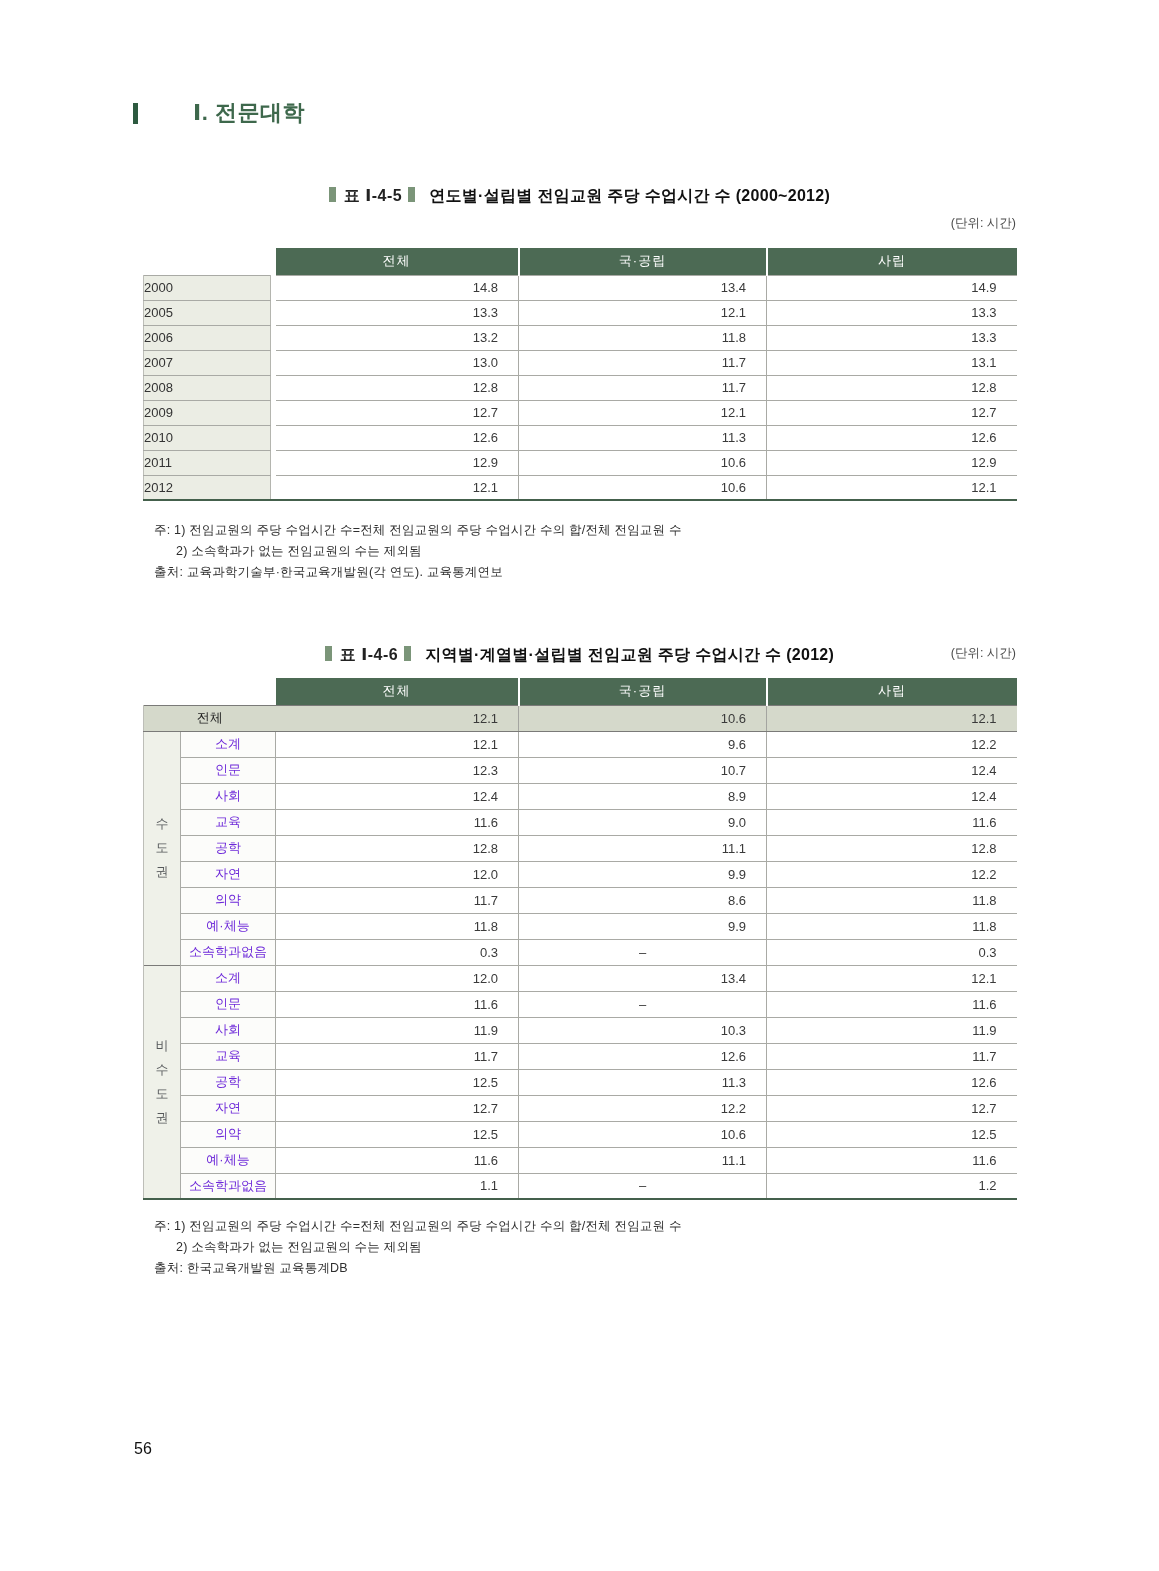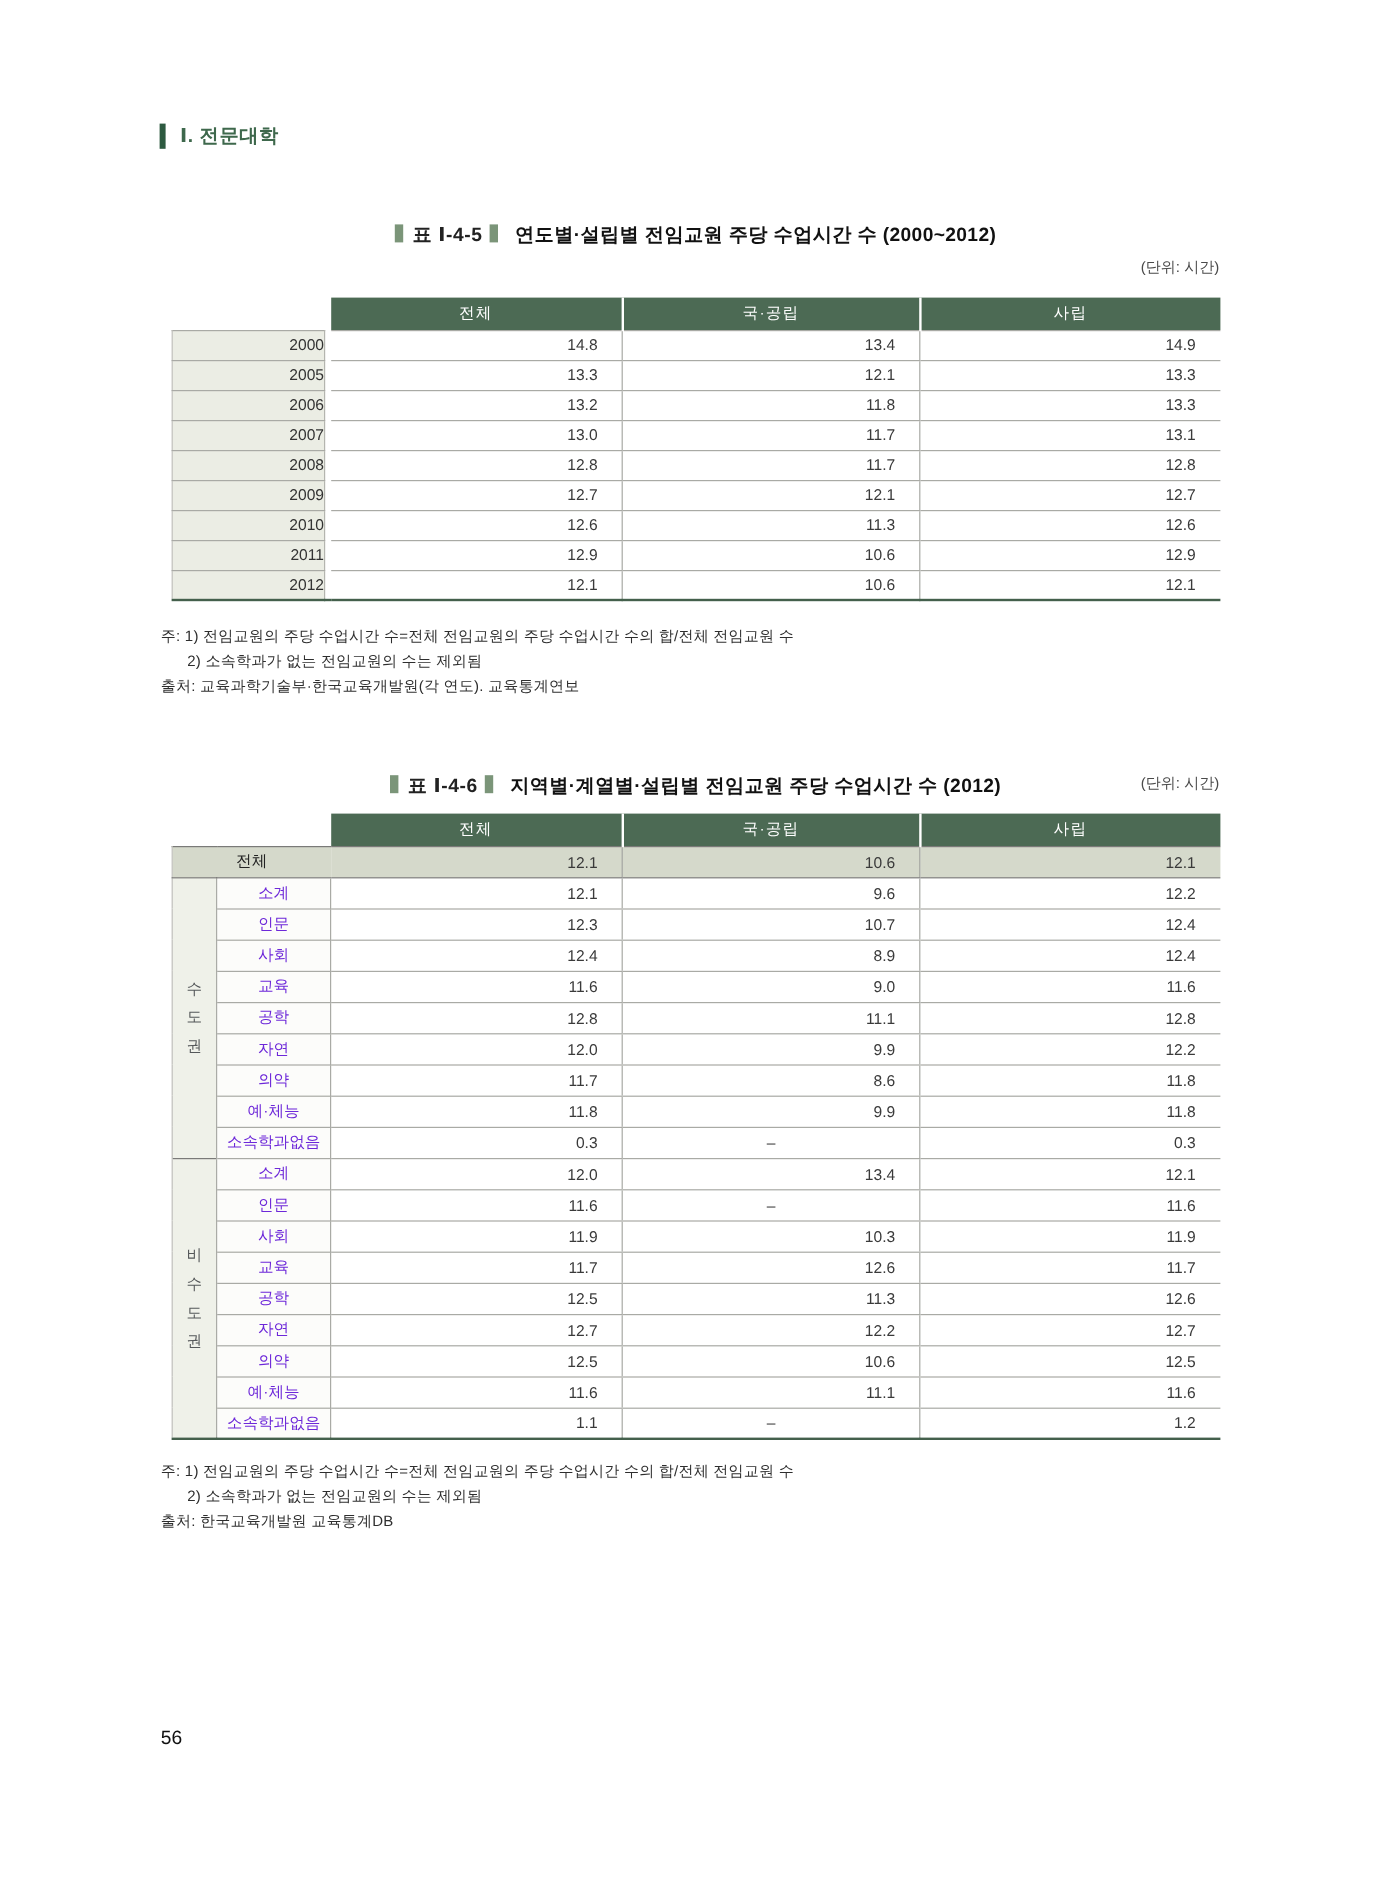--- a/index.html
+++ b/index.html
@@ -20,24 +20,25 @@
     left: 133px; top: 101px;
     display: flex; align-items: center;
     height: 24px;
   }
   .section-bar {
     width: 5px; height: 21px;
     background: #2d5a40;
     margin-right: 12px;
   }
   .section-label {
-    font-size: 16px;
+    font-size: 22px;
     font-weight: 600;
     color: #3e684c;
     letter-spacing: 0.5px;
+    margin-left: 43px;
   }
 
   
   .caption {
     position: absolute;
     left: 143px; width: 873px;
     text-align: center;
     font-size: 16px;
     font-weight: 600;
     color: #1c1c1c;
@@ -84,21 +85,21 @@
   }
   th.green + th.green { border-left: 2px solid #ffffff; margin-left: 24px; }
   th.corner { background: #ffffff; border: none; }
 
   
   #table1 tbody th, #table1 tbody td { height: 25px; border-bottom: 1px solid #a9aaa5; }
   #table1 tbody tr:first-child th,
   #table1 tbody tr:first-child td { border-top: 1px solid #a9aaa5; }
   #table1 th.row-label {
     background: #ebede4;
-    text-align: right;
+    text-align: left;
     color: #333;
     border-left: 1px solid #bdbeb8;
     border-right: 1px solid #b4b5af;
   }
   #table1 td.spacer { border: none !important; background: #fff; }
   td.num {
     text-align: right;
     padding-right: 20px;
     color: #3a3a3a;
   }
@@ -131,21 +132,21 @@
     background: #fcfcfa;
     text-align: center;
     color: #6d28d9;
     border-right: 1px solid #a9aaa5;
   }
   #table2 tr.sep > * { border-top: 1px solid #7a7a78; }
 
   
   .notes {
     position: absolute;
-    left: 134px;
+    left: 154px;
     font-size: 12.5px;
     color: #2e2e2e;
     line-height: 21px;
     letter-spacing: 0.2px;
   }
   .notes .indent { padding-left: 22px; }
 
   .page-number {
     position: absolute;
     left: 134px; top: 1440px;

